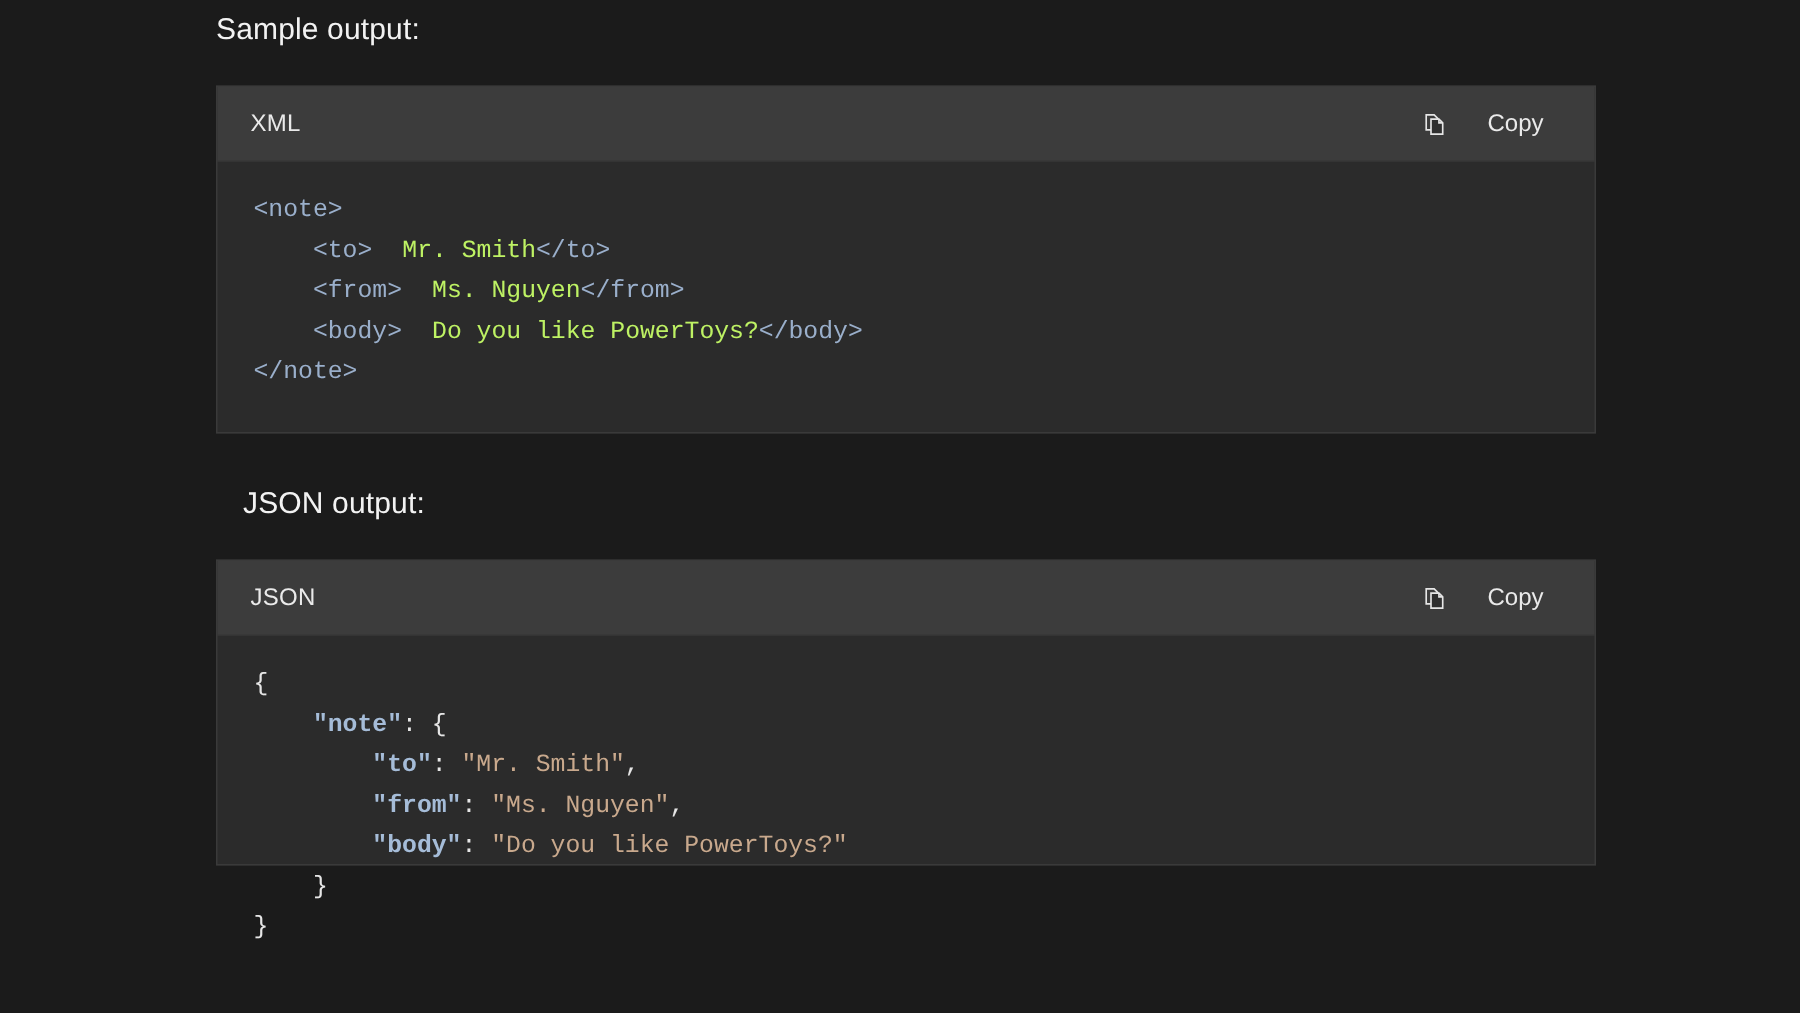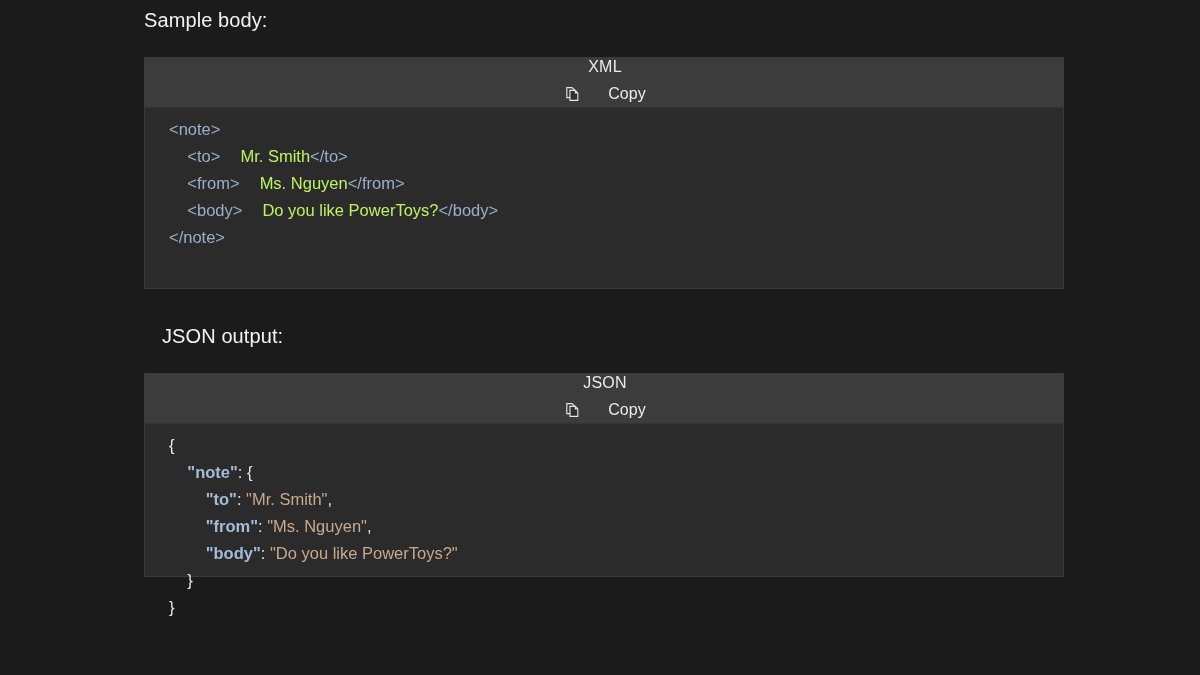--- a/index.html
+++ b/index.html
@@ -42,24 +42,23 @@
   }
   #card-xml { top: 57px; height: 232px; }
   #card-json { top: 373px; height: 204px; }
 
   .code-header {
     height: 50px;
     background: #3c3c3c;
     display: flex;
     align-items: center;
     justify-content: space-between;
-    padding: 0 20px 0 22px;
+    padding: 0 32px 0 22px;
     box-sizing: border-box;
     border-bottom: 1px solid #343434;
-    flex-direction: column;
   }
   .code-lang {
     color: #eaeaea;
     font-size: 16px;
     font-weight: 400;
     letter-spacing: 0.2px;
   }
   .copy-button {
     display: flex;
     align-items: center;
@@ -74,44 +73,44 @@
   }
   .copy-button .copy-ico {
     display: inline-flex;
     width: 18px;
     height: 18px;
     align-items: center;
     justify-content: center;
   }
 
   .code-body {
-    padding: 8px 22px 18px 24px;
+    padding: 18px 22px 18px 24px;
     box-sizing: border-box;
-    font-family: Liberation Sans, sans-serif;
+    font-family: Liberation Mono, monospace;
     font-size: 16.5px;
     line-height: 27px;
     white-space: pre;
     color: #e6e6e6;
     letter-spacing: 0px;
   }
   .line { white-space: pre; }
 
   
   .tag   { color: #9aafcb; }
   .txt   { color: #bef264; margin-left: 20px; }
   .key   { color: #a5bcd8; font-weight: 700; }
   .str   { color: #c9a98d; }
   .punc  { color: #e6e6e6; }
 </style>
 </head>
 <body>
 
 <div class="page">
 
-  <div class="section-label" id="label-input">Sample body:</div>
+  <div class="section-label" id="label-input">Sample output:</div>
 
   <div class="code-card" id="card-xml">
     <div class="code-header">
       <span class="code-lang">XML</span>
       <button class="copy-button">
         <span class="copy-ico">
           <svg width="18" height="18" viewBox="0 0 18 18" fill="none" aria-hidden="true">
             <path d="M2.8 2.6 H8.1 L10.6 5.1 V12.6 H2.8 Z" stroke="#e6e6e6" stroke-width="1.1" fill="none"></path>
             <path d="M6.0 5.4 H11.3 L13.8 7.9 V15.4 H6.0 Z" stroke="#e6e6e6" stroke-width="1.1" fill="#2f2f2f"></path>
             <path d="M11.3 5.4 V7.9 H13.8" stroke="#e6e6e6" stroke-width="1.1" fill="none"></path>

